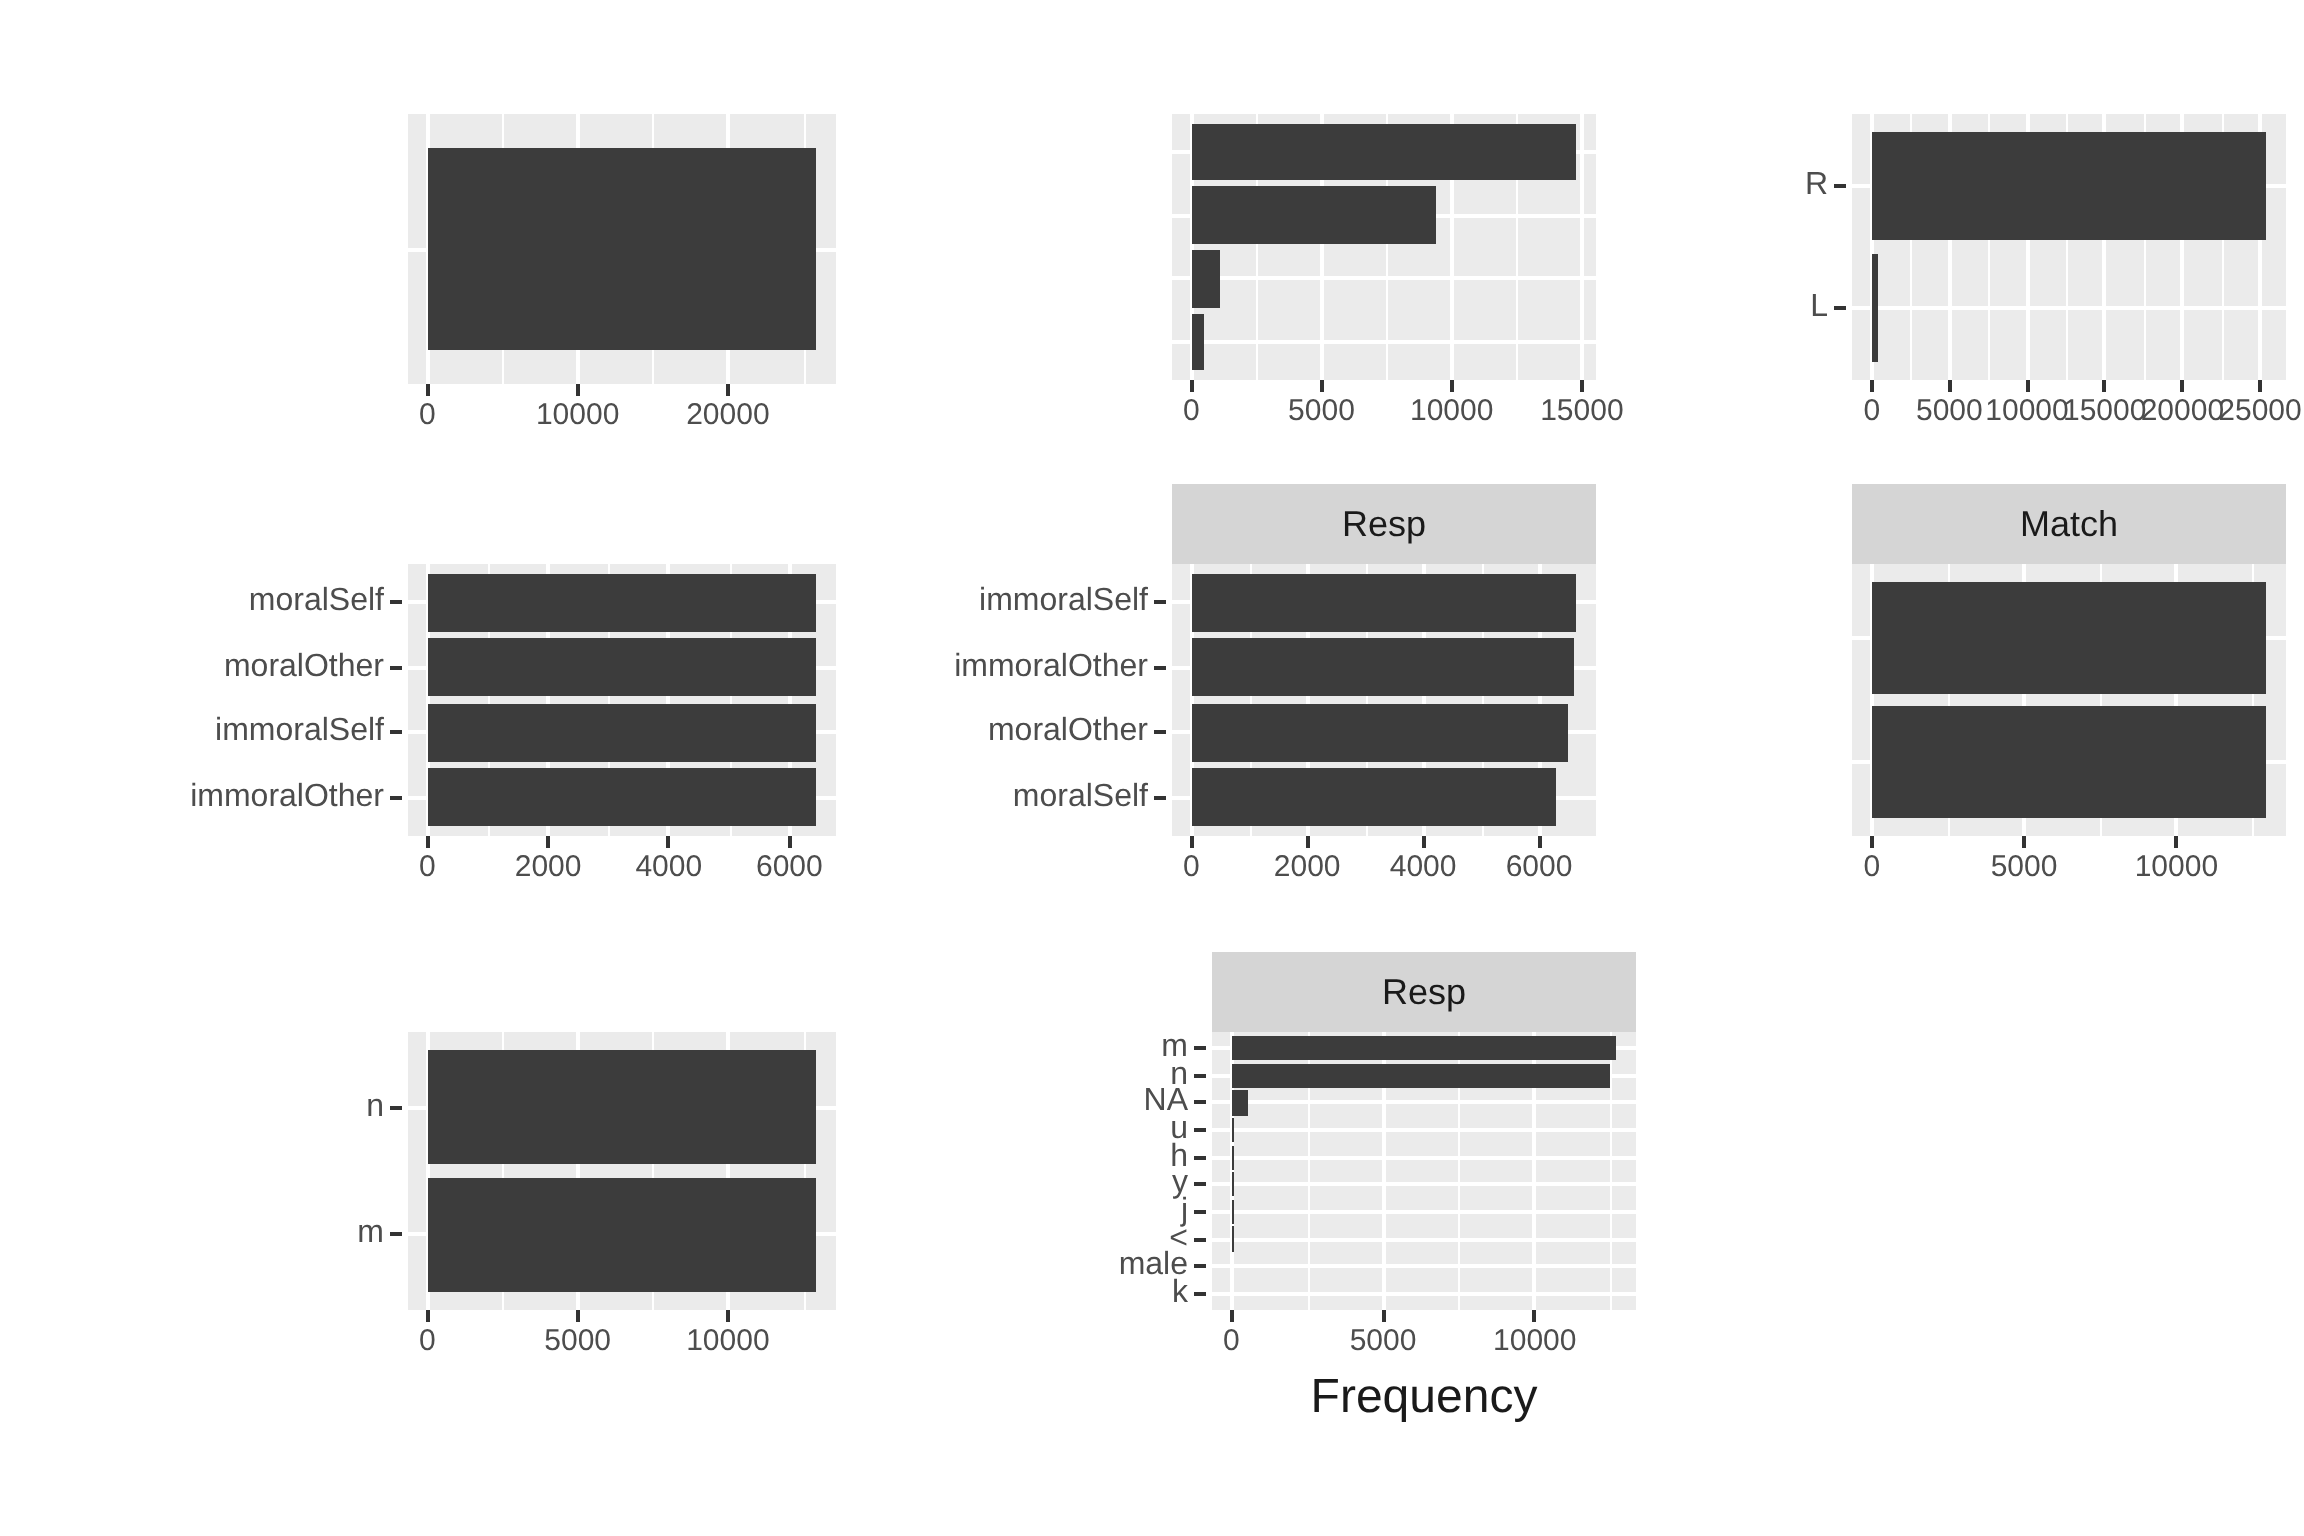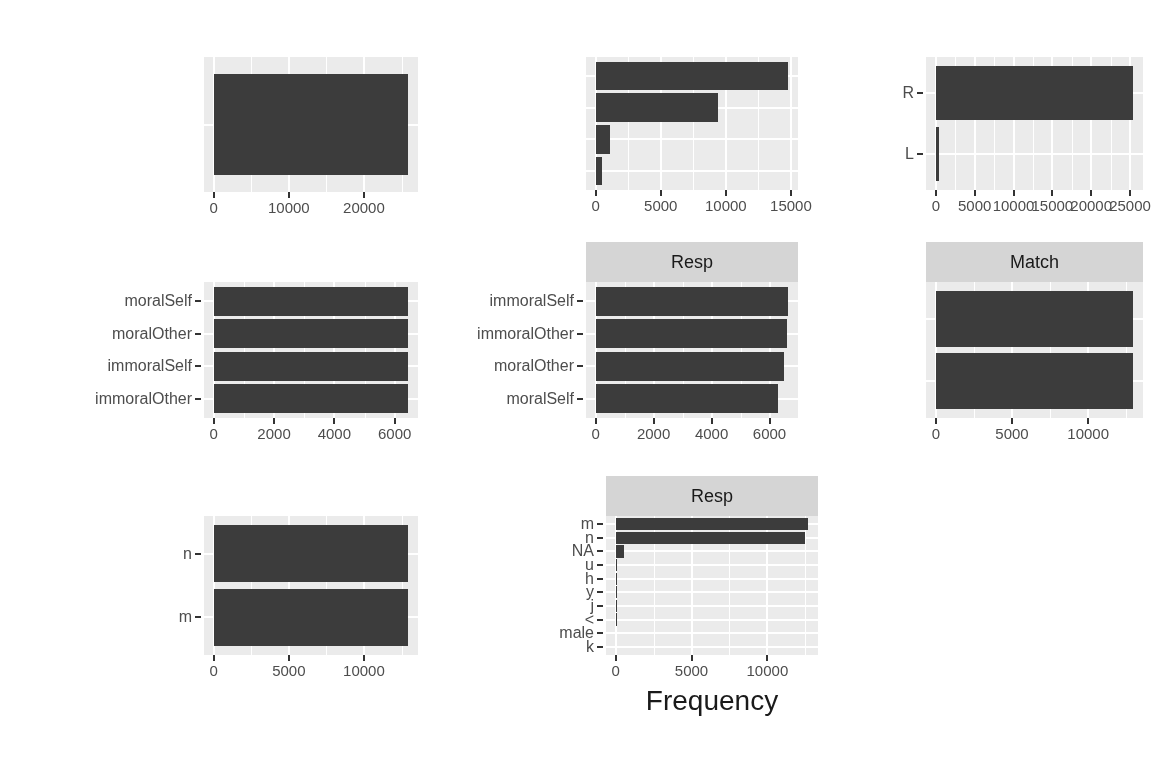--- a/index.html
+++ b/index.html
@@ -21,21 +21,21 @@
   }
   .strip {
     grid-column:2; grid-row:1;
     background:var(--strip_bg);
     display:flex; align-items:center; justify-content:center;
     font-size:18px; color:var(--strip_text);
   }
   .ylabels { grid-column:1; grid-row:2; position:relative; }
   .panel   { grid-column:2; grid-row:2; position:relative; background:var(--panel_bg); overflow:hidden; }
   .xaxis   { grid-column:2; grid-row:3; position:relative; overflow:visible; }
-  .xlabel  { grid-column:2; grid-row:4; text-align:center; font-size:28px; color:#1a1a1a; margin-top:4px; }
+  .xlabel  { grid-column:2; grid-row:4; text-align:center; font-size:24px; color:#1a1a1a; margin-top:4px; }
 
   .gridline { position:absolute; top:0; bottom:0; background:var(--grid); }
   .gridline.major { width:2px; margin-left:-1px; }
   .gridline.minor { width:1px; }
   .hgrid { position:absolute; left:0; right:0; height:2px; margin-top:-1px; background:var(--grid); }
   .bar { position:absolute; background:var(--bar); }
 
   .ylabel {
     position:absolute; right:12px; transform:translateY(-50%);
     font-size:16px; color:var(--axis_text); white-space:nowrap; line-height:1;

